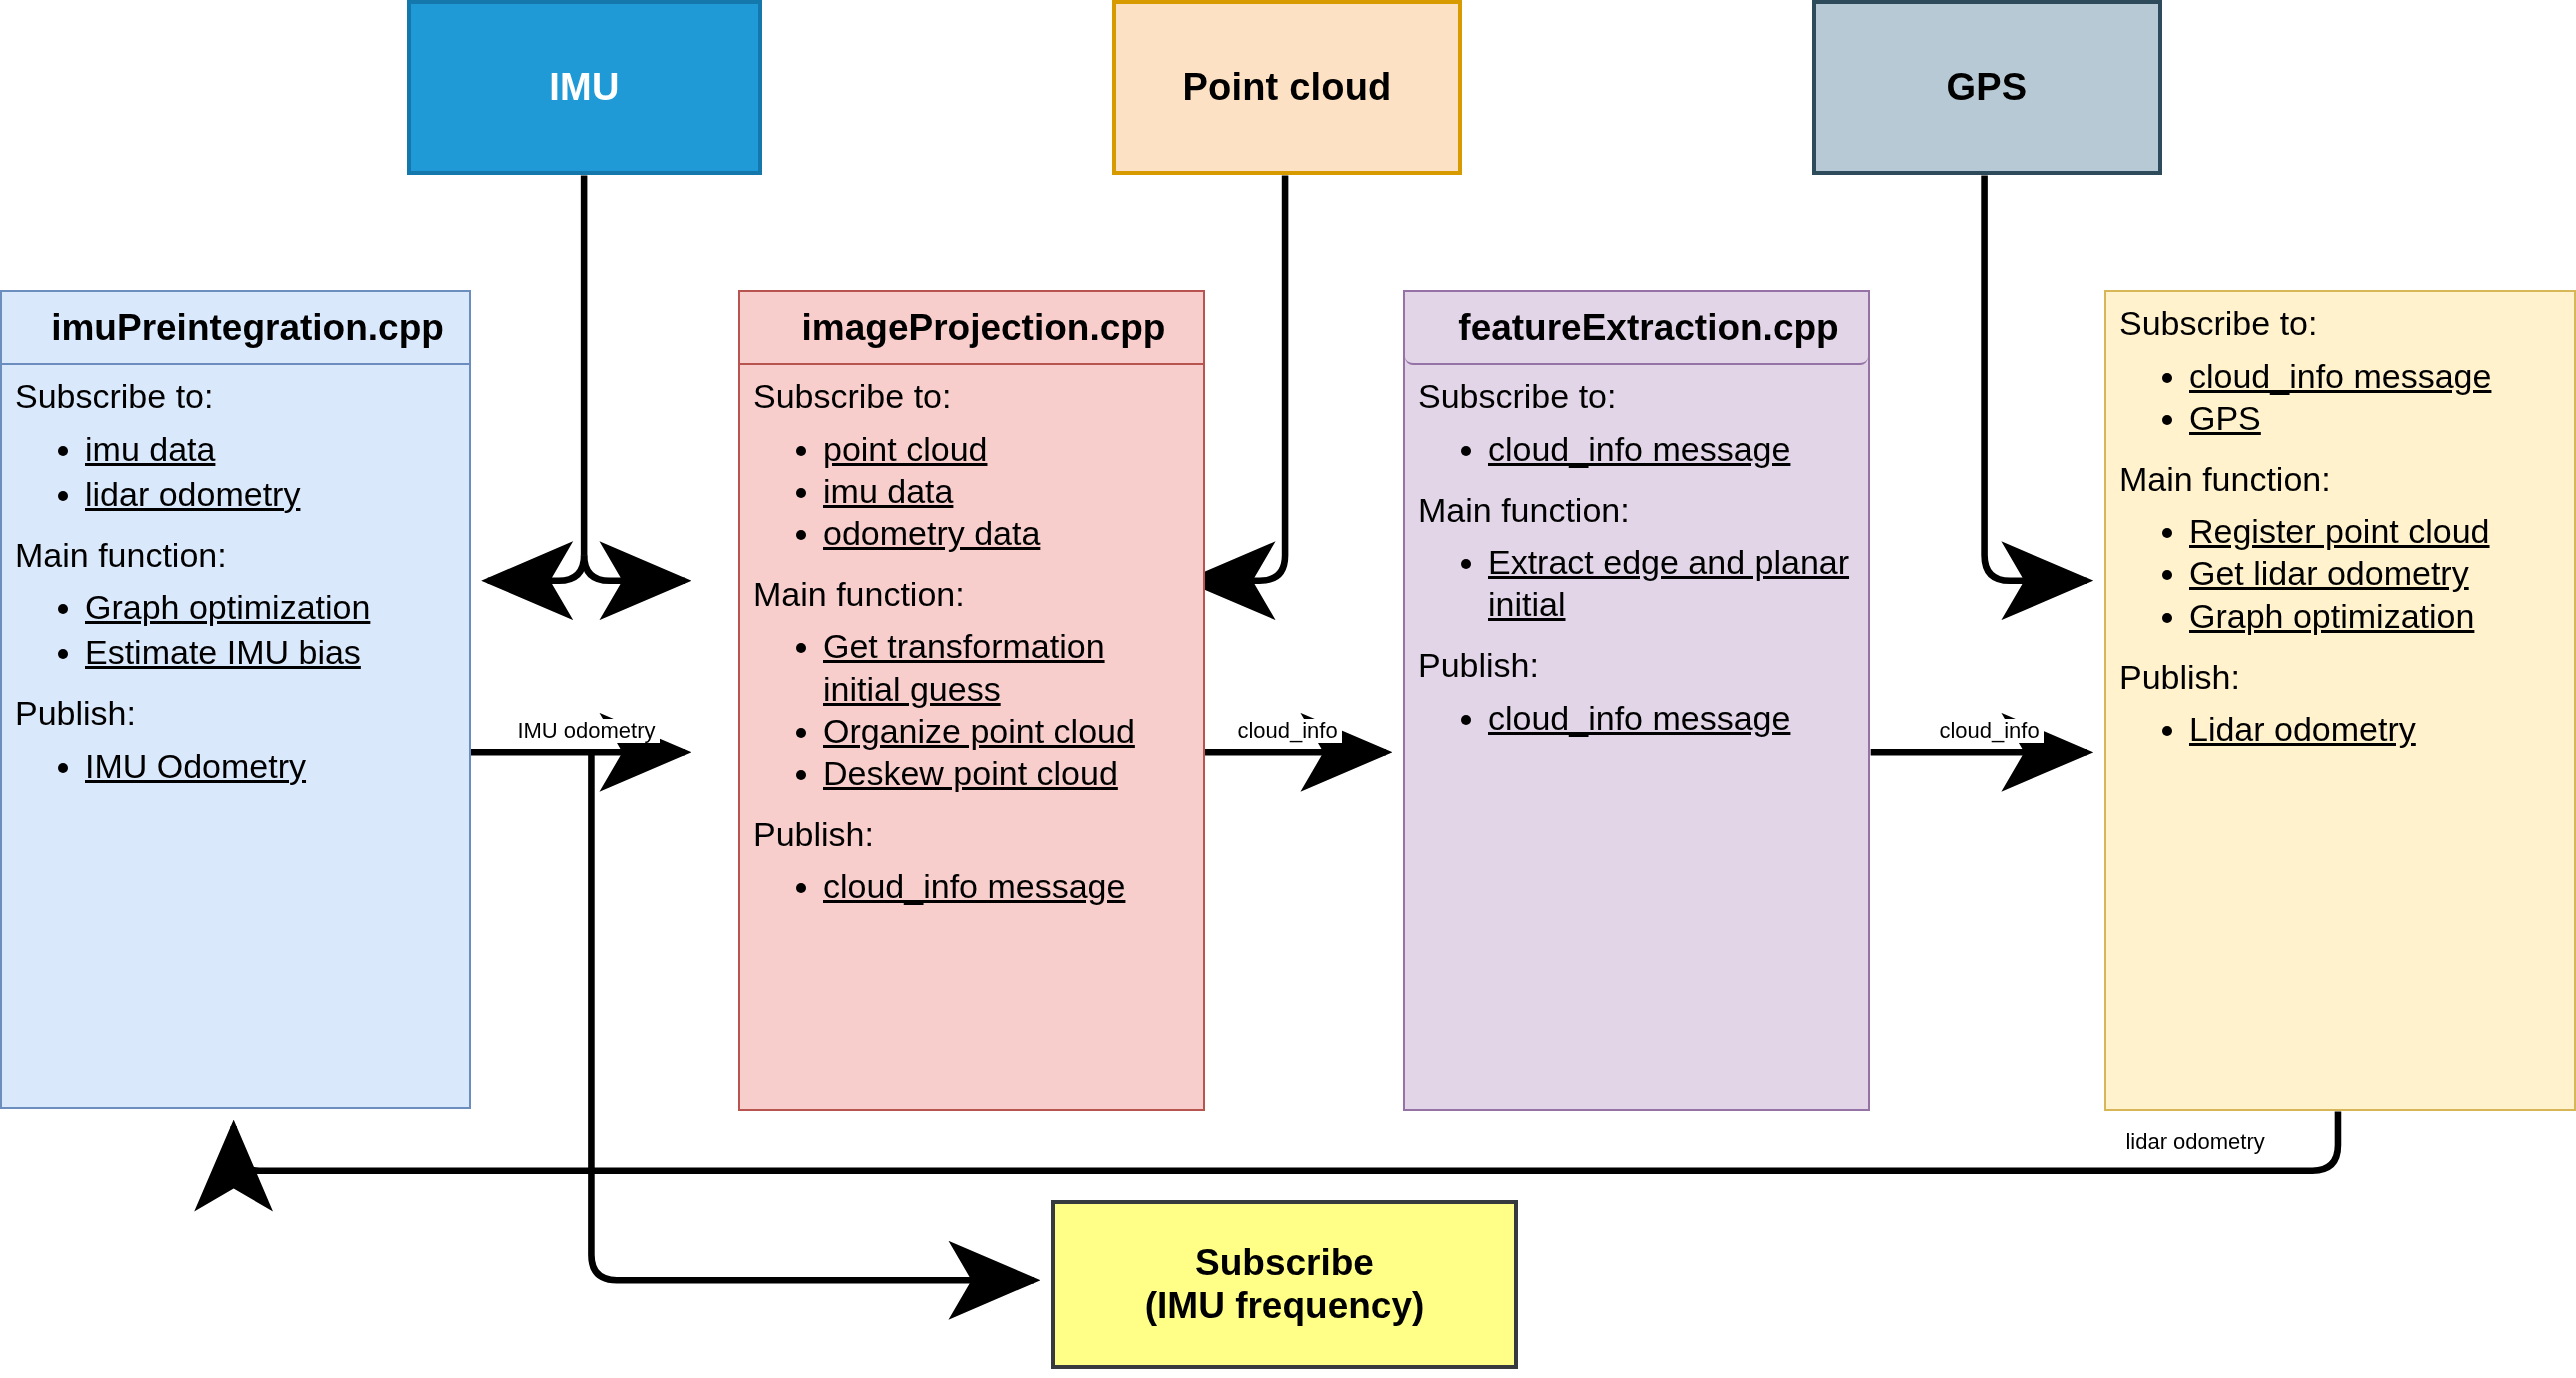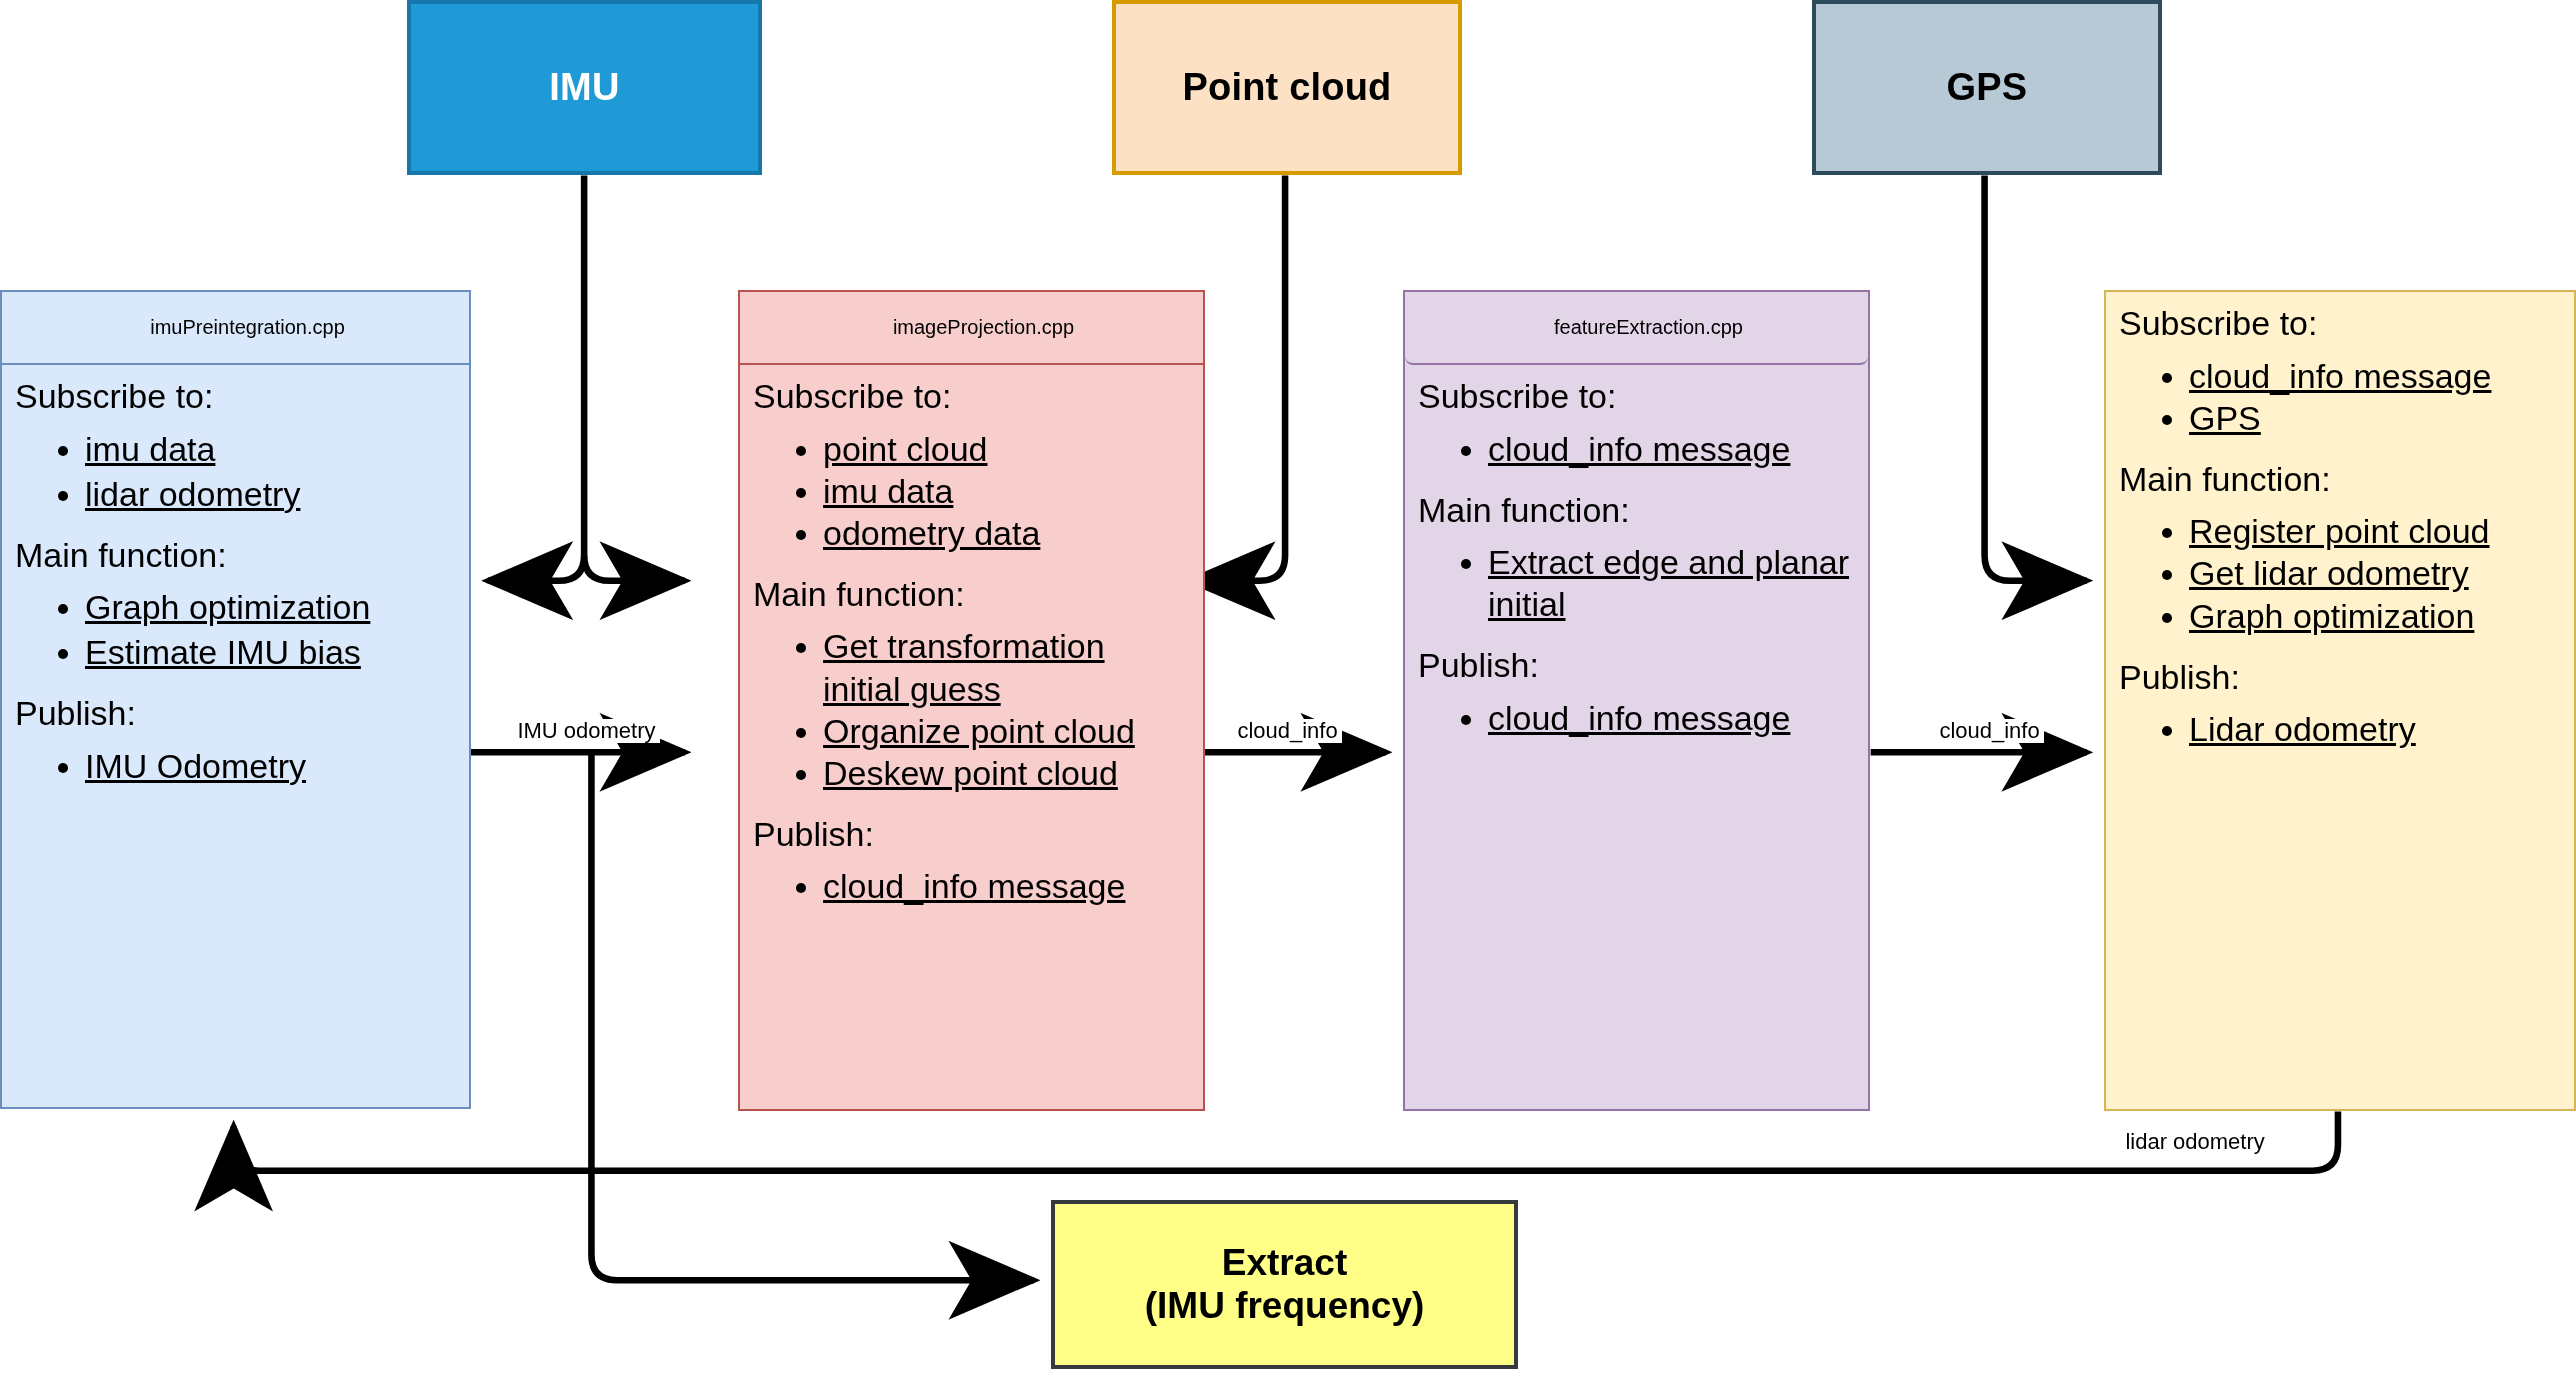--- a/index.html
+++ b/index.html
@@ -14,21 +14,21 @@
   #src-imu      {left:407px; top:0px; width:355px; height:175px;
                  background:#1f9ad6;border:4.4px solid #1578ad;color:#ffffff;}
   #src-pointcloud{left:1112px;top:0px; width:350px; height:175px;
                  background:#fce1c4;border:4.4px solid #d79b00;color:#000000;}
   #src-gps      {left:1812px;top:0px; width:350px; height:175px;
                  background:#b7c9d5;border:4.4px solid #2e4b5c;color:#000000;}
 
   
   .node{position:absolute;box-sizing:border-box;}
   .node .title{box-sizing:border-box;display:flex;align-items:center;justify-content:center;
-               height:73px;font-weight:normal;font-size:20px;padding-left:24px;}
+               height:73px;font-weight:bold;font-size:37px;padding-left:24px;}
   .node .body{box-sizing:border-box;padding:10.2px 13px 7.3px 13px;font-size:34px;line-height:1.24;}
   .node .sec{margin:0 0 1.5px 0;}
   .node ul{margin:10.2px 0 19px 0;padding-left:70px;list-style:disc;text-decoration:underline;}
   .node ul li{margin:0 0 2.9px 0;}
   .node ul.tight li{margin:0;}
 
   #node-imupre{left:0px;  top:290px; width:471px;  height:819px;
                background:#dae8fc;border:2.9px solid #6c8ebf;}
   #node-imupre .title{border-bottom:2.9px solid #6c8ebf;}
   #node-imgproj{left:702px; top:290px; width:467px; height:821px;
@@ -175,21 +175,21 @@
         <li>Graph optimization</li>
       </ul>
       <div class="sec">Publish:</div>
       <ul>
         <li>Lidar odometry</li>
       </ul>
     </div>
   </div>
 
   <div id="odometry">
-    <div>Extract</div>
+    <div>Subscribe</div>
     <div>(IMU frequency)</div>
   </div>
 
   <div class="elabel" id="lbl-imuodom">IMU odometry</div>
   <div class="elabel" id="lbl-cloudinfo1">cloud_info</div>
   <div class="elabel" id="lbl-cloudinfo2">cloud_info</div>
   <div class="elabel" id="lbl-lidarodom">lidar odometry</div>
 
 </div>
 

